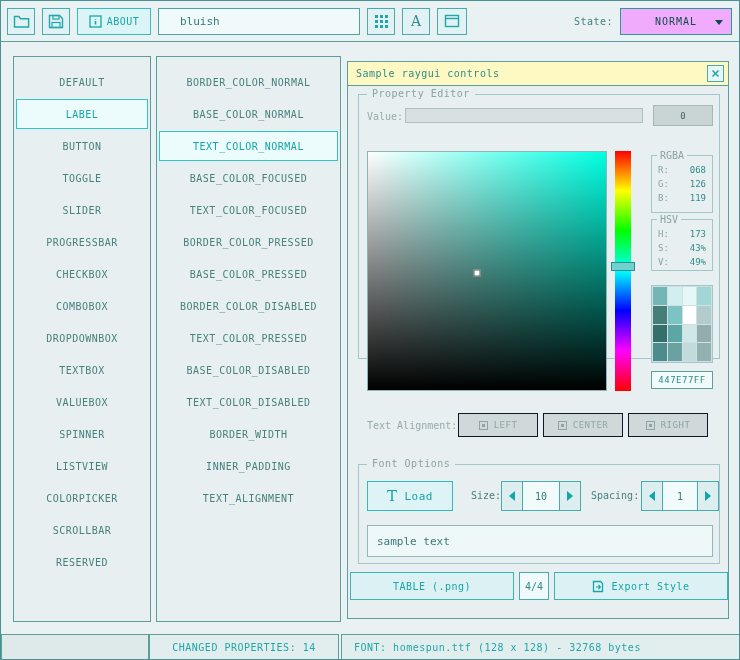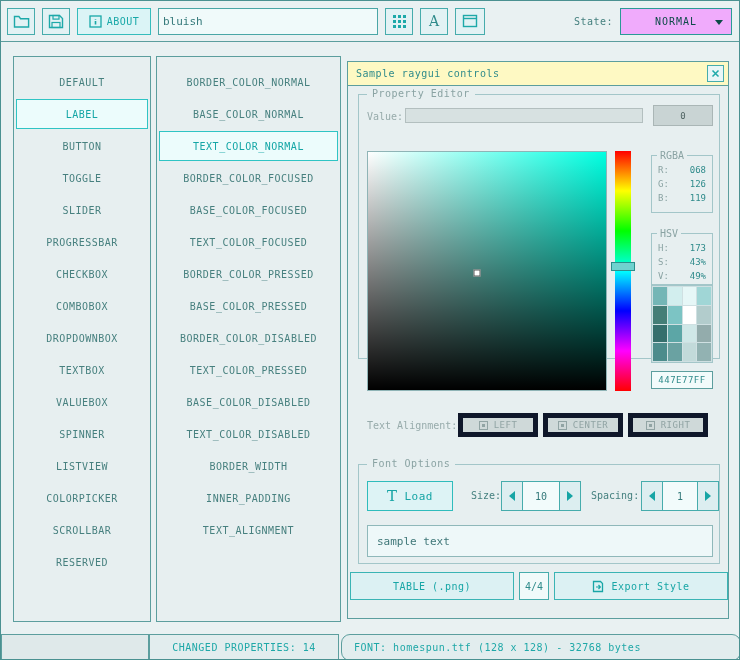--- a/index.html
+++ b/index.html
@@ -18,22 +18,22 @@
     padding: 0 6px; gap: 7px; background:#e9f1f2;
   }
   .tbtn {
     height:27px; border:1px solid #46acac; background:#e2f2f4; color:#1da9a9;
     display:flex; align-items:center; justify-content:center; cursor:pointer;
   }
   .icon-btn { width:28px; }
   .about-btn { width:74px; gap:5px; font-size:10px; letter-spacing:.5px;
     background:#dbf4f6; border-color:#35bcbc; color:#18a8a8; }
   .style-input {
-    width:220px; height:27px; border:1px solid #4aa6a6; background:#f0fafa;
-    color:#34797a; font: 11px "DejaVu Sans Mono", monospace; padding:0 4px; outline:none;
+    width:202px; height:27px; border:1px solid #4aa6a6; background:#f0fafa;
+    color:#34797a; font: 11px "DejaVu Sans Mono", monospace; padding:0 21px; outline:none;
   }
   .font-glyph { font-family:"DejaVu Serif", serif; font-size:14px; color:#2f8b8b; }
   .state-label { margin-left:auto; font-size:10px; color:#45807f; letter-spacing:.5px; }
   .state-dd {
     width:112px; height:27px; background:#f0abfc; border:1px solid #2a9a96; color:#0d4b48;
     display:flex; align-items:center; justify-content:center; position:relative;
     font-size:10px; letter-spacing:1px; cursor:pointer; margin-right:1px;
   }
   .dd-arrow { position:absolute; right:8px; top:11px; width:0; height:0;
     border-left:4px solid transparent; border-right:4px solid transparent;
@@ -85,36 +85,36 @@
     border:1px solid #5a5a5a; transform:translate(-50%,-50%); }
   .hue-bar { position:absolute; left:256px; top:56px; width:16px; height:240px; cursor:pointer;
     background:linear-gradient(to bottom,#ff0000 0%,#ffff00 16.6%,#00ff00 33.3%,#00ffff 50%,#0000ff 66.6%,#ff00ff 83.3%,#ff0000 100%); }
   .hue-handle { position:absolute; left:-4px; width:24px; height:9px;
     background:#6fd2cf; border:1px solid #2b8e8b; }
 
   .mini-group { position:absolute; border:1px solid #a3c6c9; padding:9px 6px 2px; }
   .mini-label { position:absolute; top:-6px; left:5px; background:#e7eff0; padding:0 3px;
     font-size:10px; color:#8aa3a3; }
   .rgba-box { left:292px; top:60px;  width:62px; height:58px; }
-  .hsv-box  { left:292px; top:138px; width:62px; height:52px; }
+  .hsv-box  { left:292px; top:124px; width:62px; height:52px; }
   .kv { display:flex; justify-content:space-between; margin-bottom:4px; font-size:9px; }
   .kv .k { color:#8aa3a3; } .kv .v { color:#2f8b8b; }
 
   .palette { position:absolute; left:292px; top:190px; width:62px; height:78px;
     border:1px solid #a3c6c9; display:grid; grid-template-columns:repeat(4,1fr);
     grid-auto-rows:1fr; gap:1px; padding:1px; background:#cfe0e2; }
   .swatch { width:100%; height:100%; cursor:pointer; }
 
   .hex-box { position:absolute; left:292px; top:276px; width:62px; height:18px;
     border:1px solid #5c9e9e; background:#f2fbfb; display:flex; align-items:center;
     justify-content:center; font-size:9px; color:#2f8b8b; letter-spacing:.5px; cursor:text; }
 
   .align-label { position:absolute; left:8px; top:325px; font-size:10px; color:#97abab; }
   .align-btn { position:absolute; top:318px; width:80px; height:24px; background:#cfd9d9;
-    border:5px solid #0f172a; color:#91a4a4; display:flex; align-items:center;
+    border:1px solid #0f172a; color:#91a4a4; display:flex; align-items:center;
     justify-content:center; font-size:9px; letter-spacing:.5px; cursor:pointer; gap:6px; }
   .align-left{left:99px} .align-center{left:184px} .align-right{left:269px}
   .align-ico { width:9px; height:9px; border:1px solid currentColor; position:relative; display:inline-block; }
   .align-ico::after { content:""; position:absolute; inset:2px; background:currentColor; }
 
   .cbtn { border:1px solid #3ab4b4; background:#dcf1f3; color:#18a6a6;
     display:flex; align-items:center; justify-content:center; cursor:pointer; letter-spacing:.5px; }
 
   .load-btn { position:absolute; left:8px; top:16px; width:86px; height:30px;
     border:1px solid #2fbcbc; background:#ddf3f5; color:#16a5a5; font-size:11px; gap:7px; }
@@ -140,21 +140,21 @@
     border:1px solid #46acac; background:#f0fafa; display:flex; align-items:center;
     justify-content:center; font-size:10px; color:#2f8b8b; }
   .export-btn { position:absolute; left:206px; top:510px; width:174px; height:28px; font-size:10px; gap:7px; }
 
   
   .sb { position:absolute; top:633px; height:27px; border:1px solid #5c9e9e;
     background:#e2edee; display:flex; align-items:center; font-size:10px;
     color:#1fa8a8; letter-spacing:.5px; }
   .sb1 { left:0;     width:148px; background:#dfe9ea; }
   .sb2 { left:148px; width:190px; justify-content:center; }
-  .sb3 { left:340px; width:400px; padding-left:12px;border-radius:9px; }
+  .sb3 { left:340px; width:400px; padding-left:12px; }
 
   svg { display:block; }
 </style>
 </head>
 <body>
 
 <div class="app">
 
   <div class="toolbar">
     <button class="tbtn icon-btn">
@@ -224,21 +224,20 @@
       <div class="list-item">SPINNER</div>
       <div class="list-item">LISTVIEW</div>
       <div class="list-item">COLORPICKER</div>
       <div class="list-item">SCROLLBAR</div>
       <div class="list-item">RESERVED</div>
     </div>
   <div class="panel properties-panel">
       <div class="list-item">BORDER_COLOR_NORMAL</div>
       <div class="list-item">BASE_COLOR_NORMAL</div>
       <div class="list-item selected">TEXT_COLOR_NORMAL</div>
-      <div class="list-item">BORDER_COLOR_FOCUSED</div>
       <div class="list-item">BASE_COLOR_FOCUSED</div>
       <div class="list-item">TEXT_COLOR_FOCUSED</div>
       <div class="list-item">BORDER_COLOR_PRESSED</div>
       <div class="list-item">BASE_COLOR_PRESSED</div>
       <div class="list-item">BORDER_COLOR_DISABLED</div>
       <div class="list-item">TEXT_COLOR_PRESSED</div>
       <div class="list-item">BASE_COLOR_DISABLED</div>
       <div class="list-item">TEXT_COLOR_DISABLED</div>
       <div class="list-item">BORDER_WIDTH</div>
       <div class="list-item">INNER_PADDING</div>

